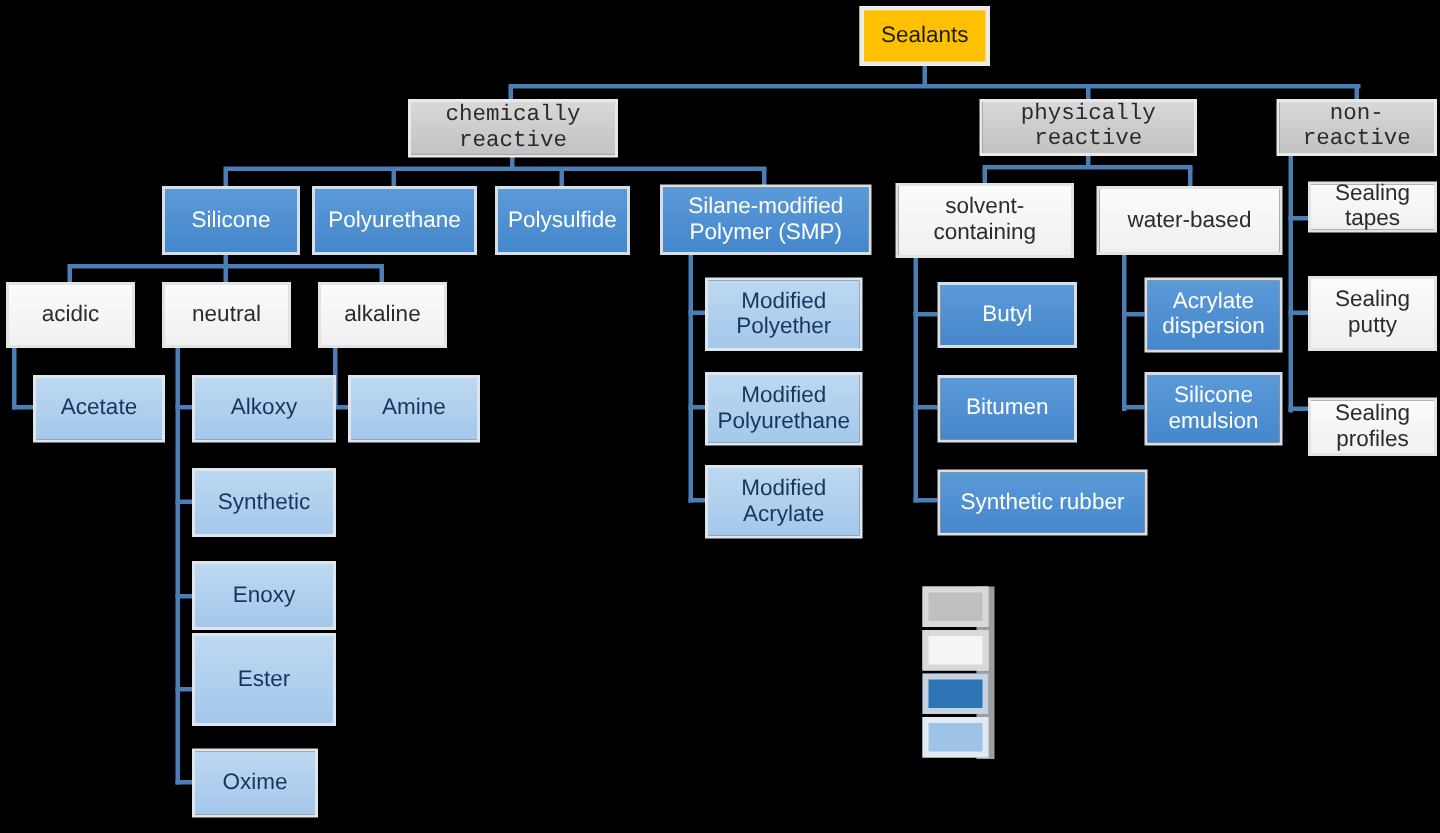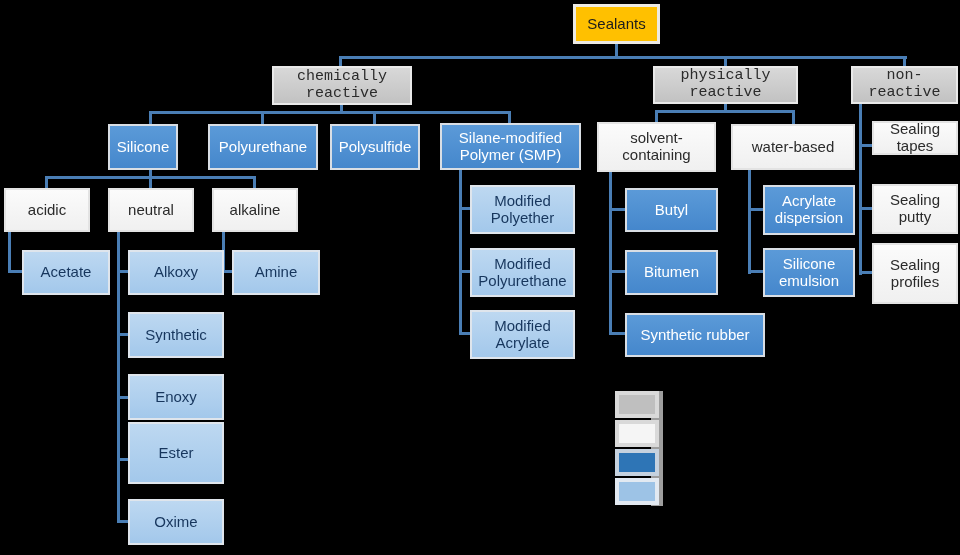--- a/index.html
+++ b/index.html
@@ -100,53 +100,53 @@
 <div class="conn" style="left:859px;top:144px;width:13px;height:3px"></div>
 <div class="conn" style="left:859px;top:207px;width:13px;height:3px"></div>
 <div class="conn" style="left:859px;top:271px;width:13px;height:3px"></div>
 
 <div class="node root" style="left:573px;top:4px;width:87px;height:40px">Sealants</div>
 
 <div class="node cat" style="left:272px;top:66px;width:140px;height:39px">chemically reactive</div>
 <div class="node cat" style="left:653px;top:66px;width:145px;height:38px">physically reactive</div>
 <div class="node cat" style="left:851px;top:66px;width:107px;height:38px">non-reactive</div>
 
-<div class="node blue" style="left:108px;top:124px;width:70px;height:46px">Silicone</div>
+<div class="node blue" style="left:108px;top:124px;width:92px;height:46px">Silicone</div>
 <div class="node blue" style="left:208px;top:124px;width:110px;height:46px">Polyurethane</div>
 <div class="node blue" style="left:330px;top:124px;width:90px;height:46px">Polysulfide</div>
 <div class="node blue" style="left:440px;top:123px;width:141px;height:47px">Silane-modified Polymer (SMP)</div>
 
 <div class="node white" style="left:4px;top:188px;width:86px;height:44px">acidic</div>
 <div class="node white" style="left:108px;top:188px;width:86px;height:44px">neutral</div>
 <div class="node white" style="left:212px;top:188px;width:86px;height:44px">alkaline</div>
 
 <div class="node lblue" style="left:22px;top:250px;width:88px;height:45px">Acetate</div>
 <div class="node lblue" style="left:128px;top:250px;width:96px;height:45px">Alkoxy</div>
 <div class="node lblue" style="left:128px;top:312px;width:96px;height:46px">Synthetic</div>
 <div class="node lblue" style="left:128px;top:374px;width:96px;height:46px">Enoxy</div>
 <div class="node lblue" style="left:128px;top:422px;width:96px;height:62px">Ester</div>
-<div class="node lblue" style="left:128px;top:499px;width:96px;height:46px">Oxime</div>
+<div class="node lblue" style="left:128px;top:499px;width:84px;height:46px">Oxime</div>
 <div class="node lblue" style="left:232px;top:250px;width:88px;height:45px">Amine</div>
 
 <div class="node lblue" style="left:470px;top:185px;width:105px;height:49px">Modified Polyether</div>
 <div class="node lblue" style="left:470px;top:248px;width:105px;height:49px">Modified Polyurethane</div>
 <div class="node lblue" style="left:470px;top:310px;width:105px;height:49px">Modified Acrylate</div>
 
 <div class="node white" style="left:597px;top:122px;width:119px;height:50px">solvent-containing</div>
 <div class="node white" style="left:731px;top:124px;width:124px;height:46px">water-based</div>
 
 <div class="node blue" style="left:625px;top:188px;width:93px;height:44px">Butyl</div>
 <div class="node blue" style="left:625px;top:250px;width:93px;height:45px">Bitumen</div>
 <div class="node blue" style="left:625px;top:313px;width:140px;height:44px">Synthetic rubber</div>
 <div class="node blue" style="left:763px;top:185px;width:92px;height:50px">Acrylate dispersion</div>
 <div class="node blue" style="left:763px;top:248px;width:92px;height:49px">Silicone emulsion</div>
 
 <div class="node white narrow" style="left:872px;top:121px;width:86px;height:34px">Sealing tapes</div>
 <div class="node white narrow" style="left:872px;top:184px;width:86px;height:50px">Sealing putty</div>
-<div class="node white narrow" style="left:872px;top:243px;width:86px;height:61px">Sealing profiles</div>
+<div class="node white narrow" style="left:872px;top:265px;width:86px;height:39px">Sealing profiles</div>
 
 <div>
   <div class="legend-strip" style="left:651px;top:391px;width:12px;height:115px"></div>
   <div class="sw" style="left: 615px; top: 391px; background: rgb(191, 191, 191);"></div>
   <div class="sw" style="left: 615px; top: 420px; background: rgb(245, 245, 245);"></div>
   <div class="sw b3" style="left: 615px; top: 449px; background: rgb(46, 117, 182);"></div>
   <div class="sw b4" style="left: 615px; top: 478px; background: rgb(157, 195, 230);"></div>
 </div>
 
 </body></html>

